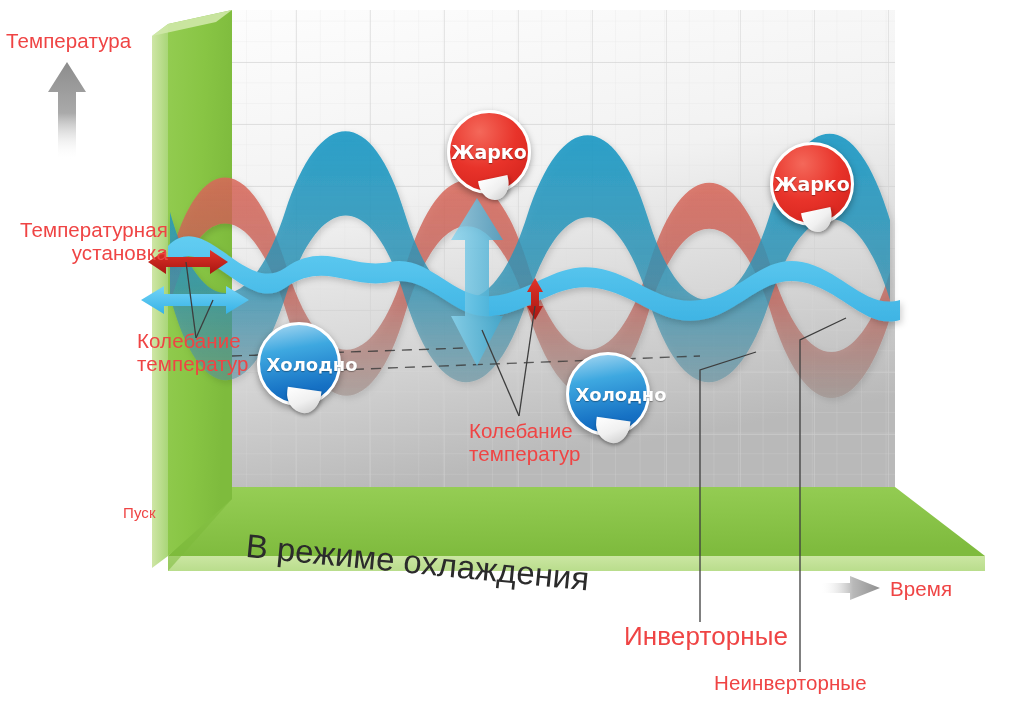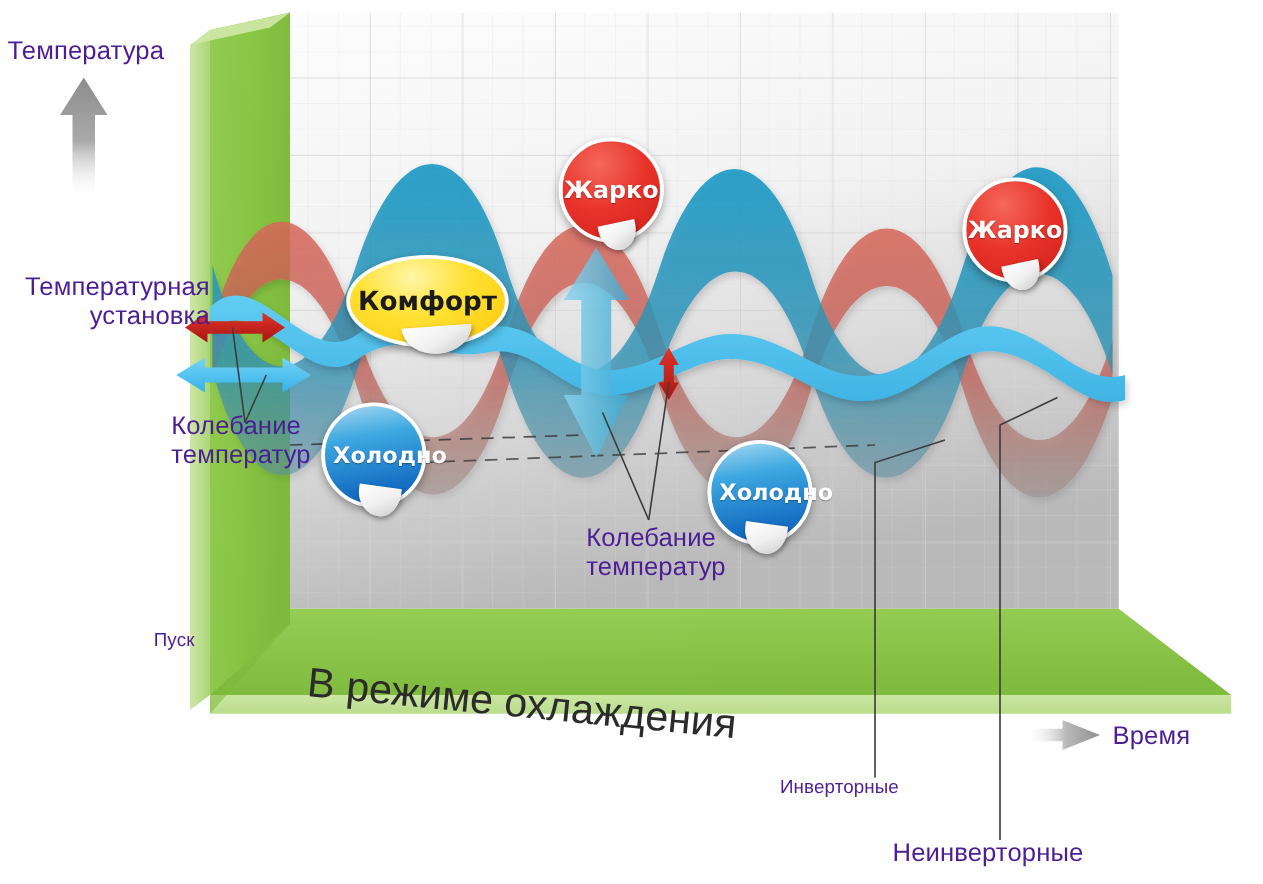--- a/index.html
+++ b/index.html
@@ -23,21 +23,21 @@
     position: absolute;
     left: 0;
     top: 0;
     width: 1010px;
     height: 707px;
   }
 
   
   .lbl {
     position: absolute;
-    color: #4c1d95;
+    color: #ef4444;
     line-height: 1.12;
     white-space: pre;
     letter-spacing: 0.1px;
   }
   #label-temperature {
     left: 6px;  top: 30px;
     font-size: 20.5px;
   }
   #label-setpoint {
     left: 20px; top: 219px;
@@ -55,21 +55,21 @@
   #label-start {
     left: 123px; top: 505px;
     font-size: 15px;
   }
   #label-time {
     left: 890px; top: 578px;
     font-size: 20.5px;
   }
   #label-inverter {
     left: 624px; top: 622px;
-    font-size: 15px;
+    font-size: 26px;
   }
   #label-noninverter {
     left: 714px; top: 672px;
     font-size: 20.5px;
   }
   #label-cooling-mode {
     position: absolute;
     left: 248px; top: 527px;
     font-size: 33px;
     transform: rotate(5.6deg);
@@ -389,24 +389,20 @@
   <div class="badge badge-hot" id="badge-hot-1">
     <span class="badge-text">Жарко</span>
     <span class="peel peel-hot"></span>
   </div>
 
   <div class="badge badge-hot" id="badge-hot-2">
     <span class="badge-text">Жарко</span>
     <span class="peel peel-hot"></span>
   </div>
 
-  <div class="badge badge-comfort" id="badge-comfort">
-    <span class="badge-text">Комфорт</span>
-    <span class="peel peel-comfort"></span>
-  </div>
 
   <div class="badge badge-cold" id="badge-cold-1">
     <span class="badge-text">Холодно</span>
     <span class="peel peel-cold"></span>
   </div>
 
   <div class="badge badge-cold" id="badge-cold-2">
     <span class="badge-text">Холодно</span>
     <span class="peel peel-cold"></span>
   </div>

